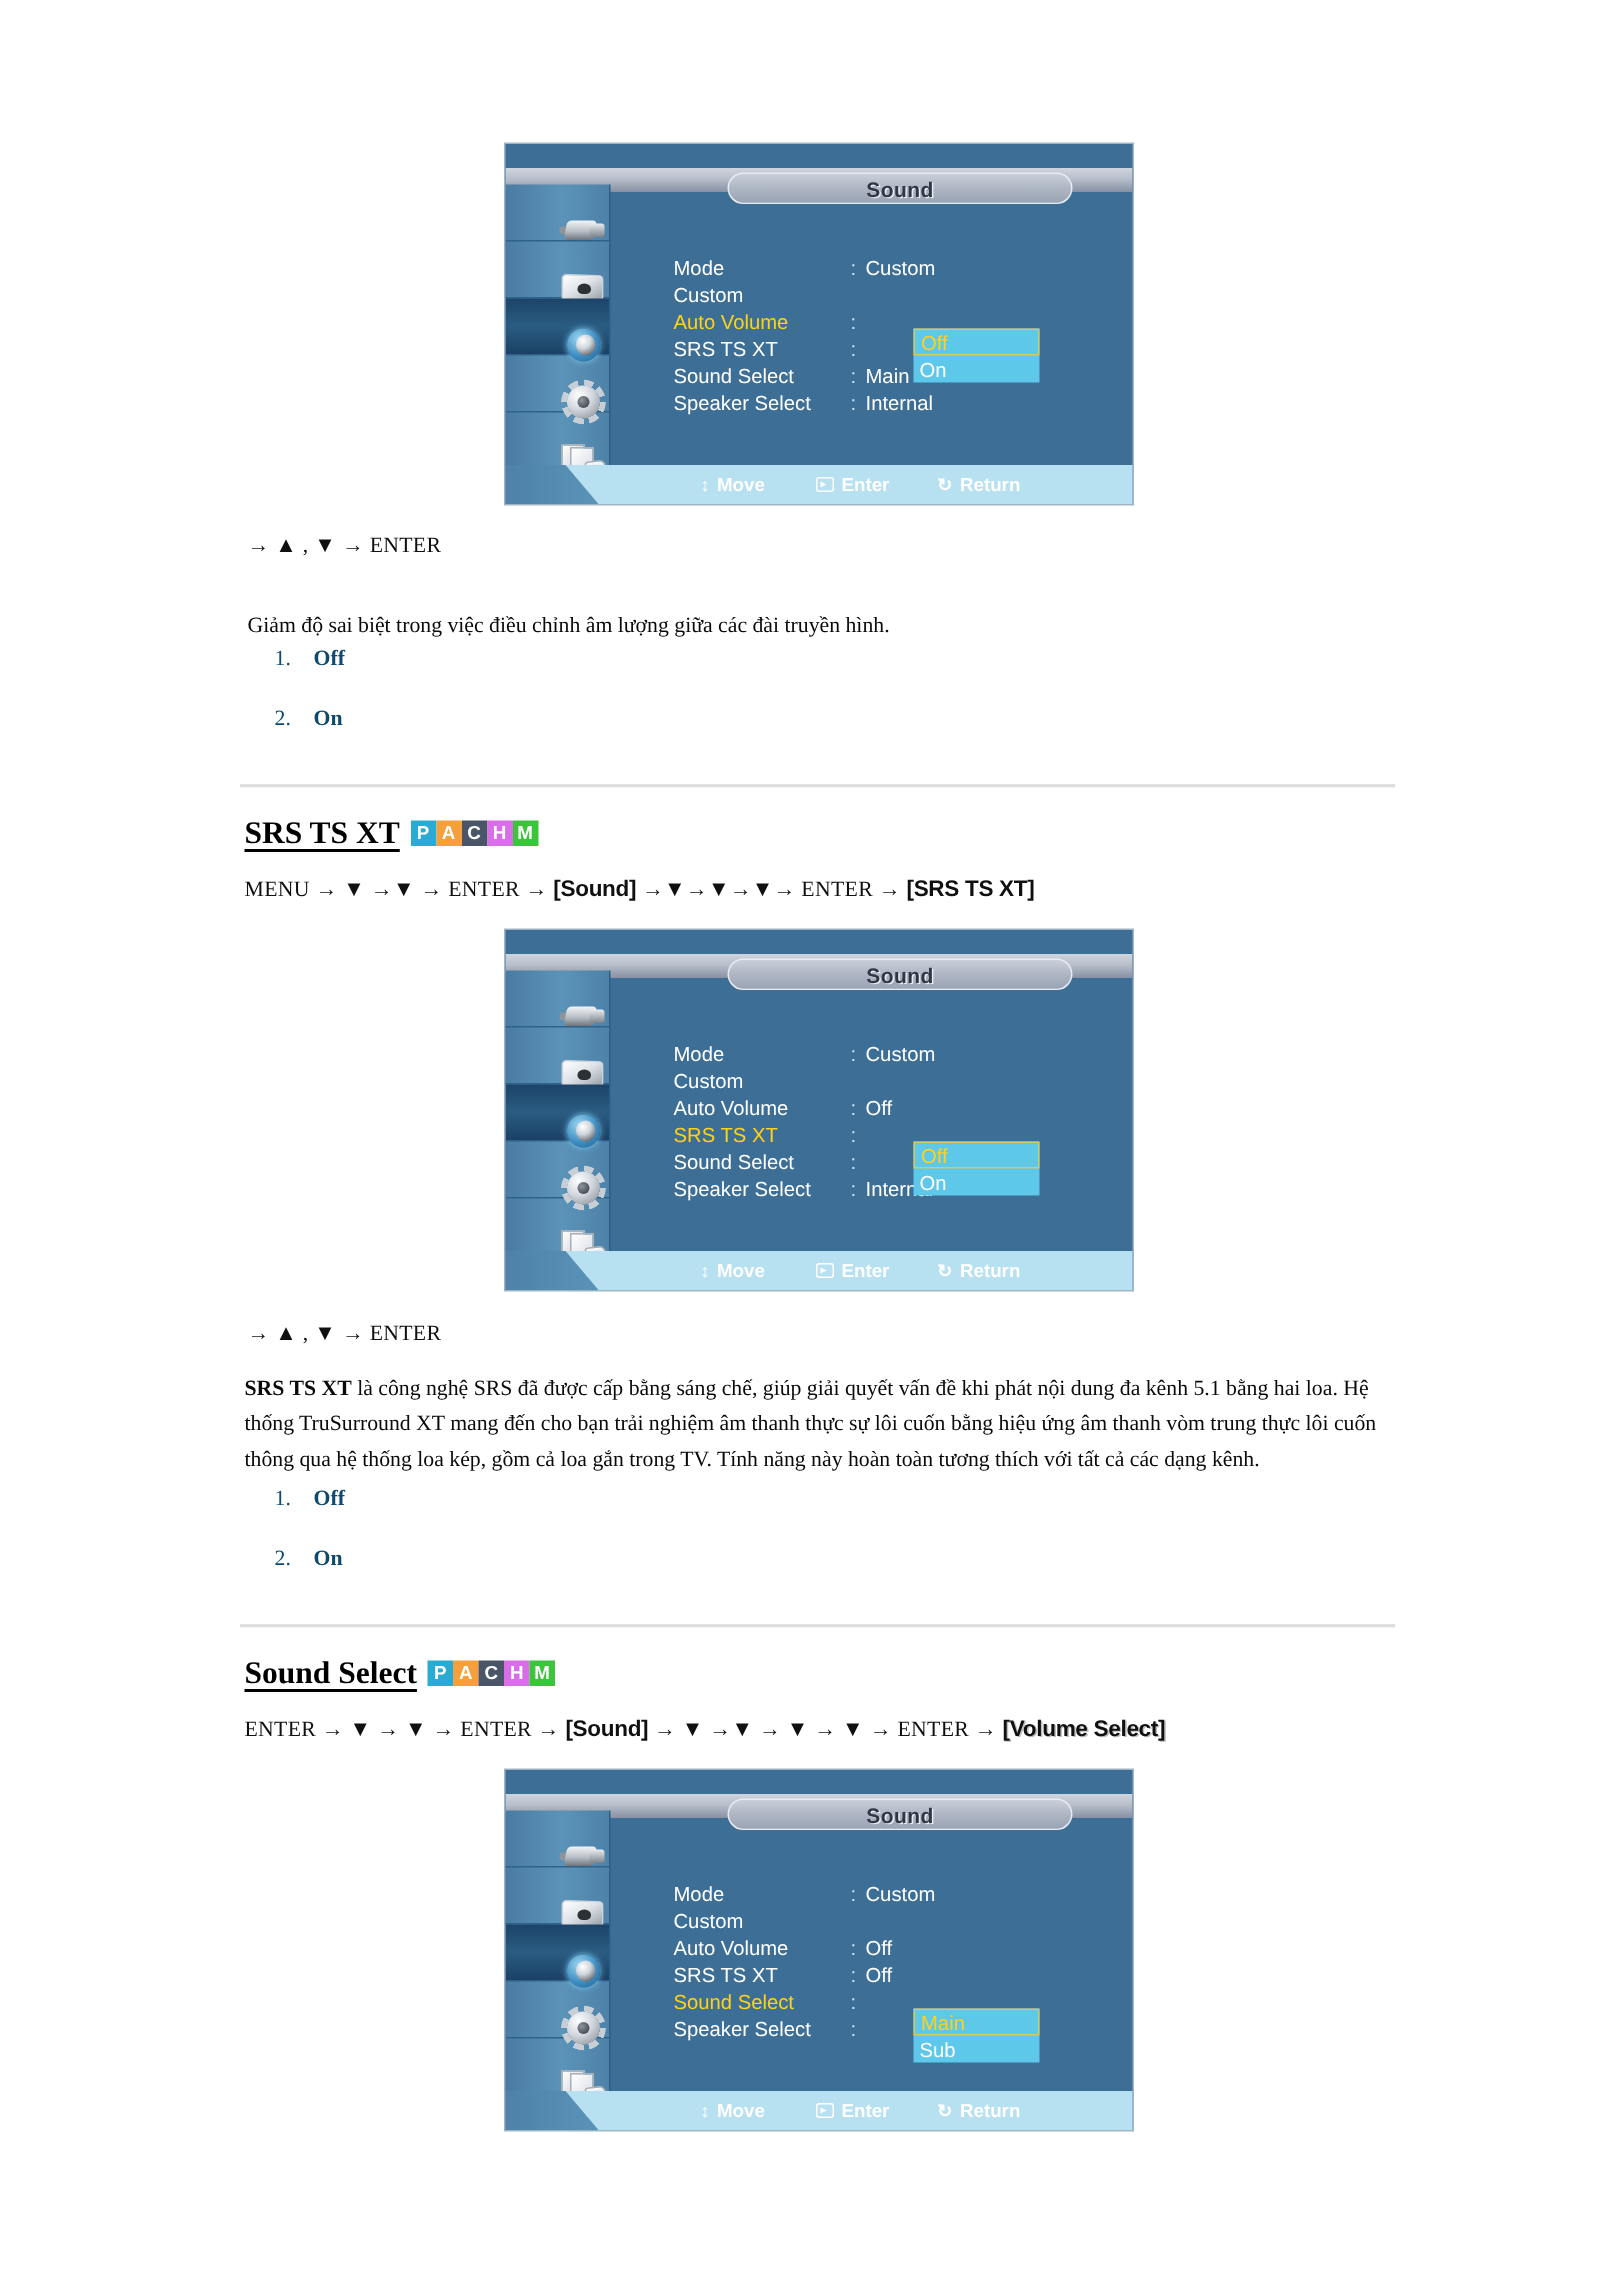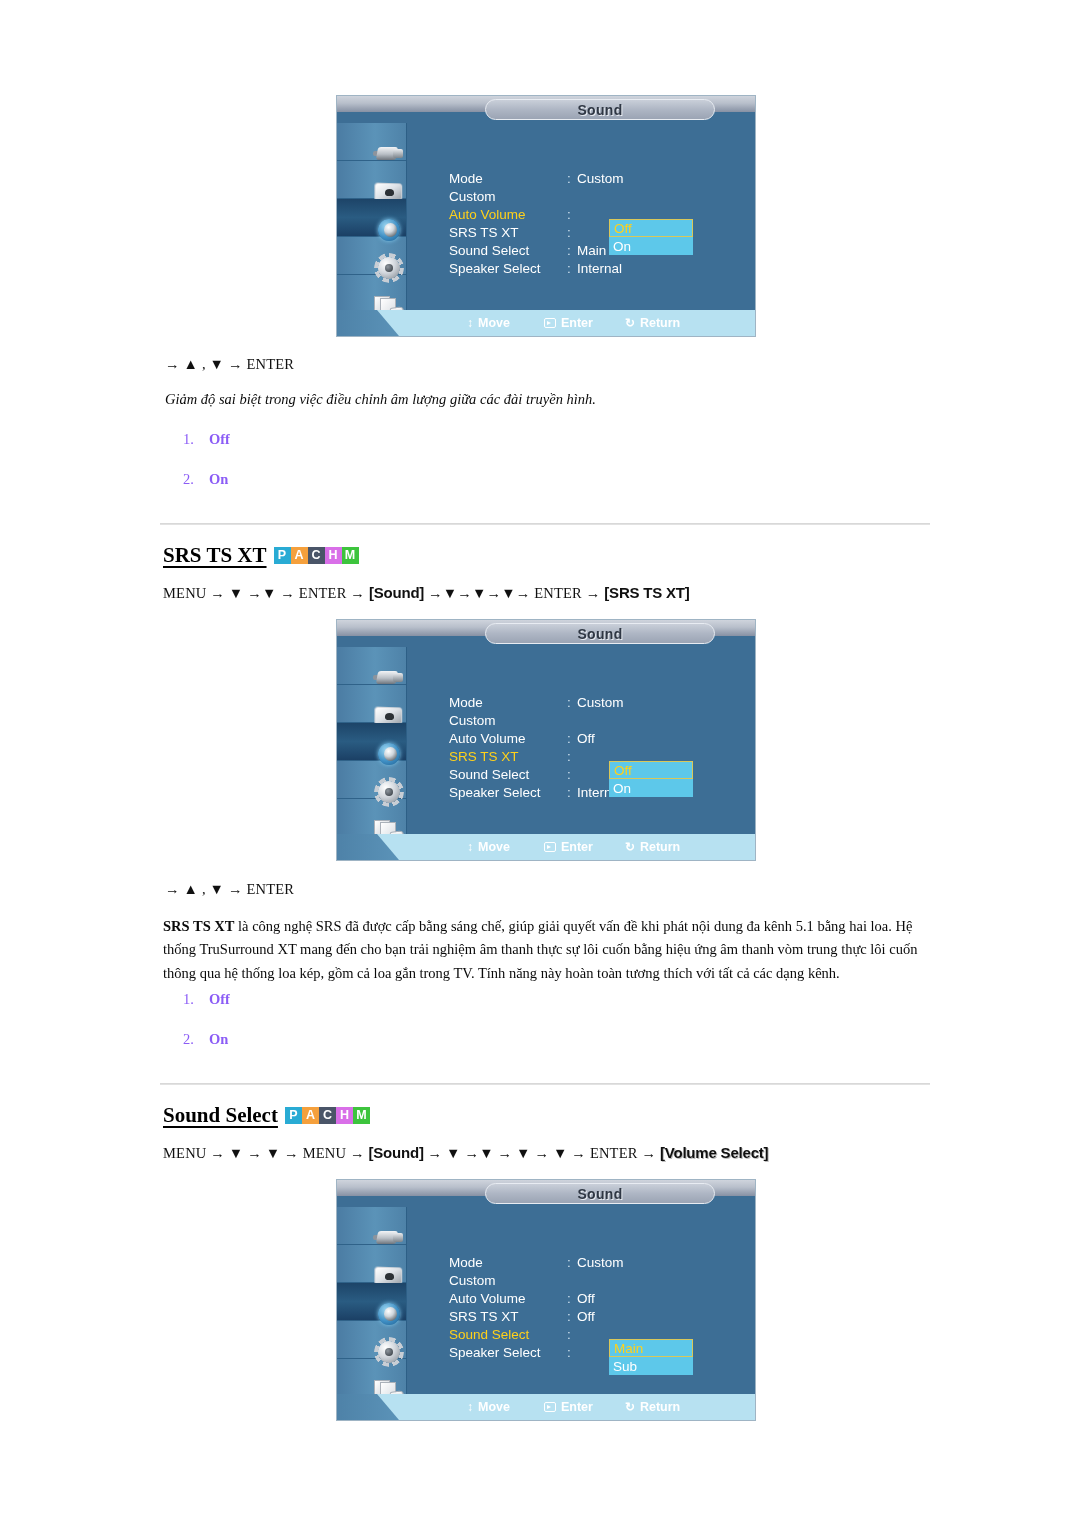--- a/index.html
+++ b/index.html
@@ -73,38 +73,38 @@
     font-size: 15px;
     letter-spacing: -0.2px;
   }
   .tok.shadow { text-shadow: 1px 1px 0 #bdbdbd; }
 
   
   .numlist { position: absolute; }
   .numrow {
     font-family: "Liberation Serif", serif;
     font-size: 14.5px;
-    color: #8b5cf6;
+    color: #0c4a6e;
     white-space: nowrap;
     margin-bottom: 23px;
   }
   .numrow .num { display: inline-block; width: 26px; }
   .numrow .val { font-weight: bold; }
 
   
   .osd {
     position: absolute;
     width: 418px; height: 240px;
     background: #3d6e95;
     box-shadow: 0 0 0 1px #9fb4c4;
     font-family: "Liberation Sans", sans-serif;
     overflow: hidden;
   }
   .osd-top {
-    position: absolute; left: 0; top: 0; width: 100%; height: 16px;
+    position: absolute; left: 0; top: 16px; width: 100%; height: 16px;
     background: linear-gradient(to bottom, #cfd4dd 0%, #b8bfcb 45%, #9aa3b3 78%, #8791a4 100%);
   }
   .osd-pill {
     position: absolute; left: 148px; top: 3px;
     width: 230px; height: 21px;
     border-radius: 11px;
     background: linear-gradient(to bottom, #c9cfd9 0%, #aeb6c4 50%, #9ba4b4 100%);
     border: 1px solid #e8ecf2;
     display: flex; align-items: center; justify-content: center;
   }
@@ -349,21 +349,21 @@
       <div class="osd-bottom">
         <div class="cut"></div>
         <span class="bitem" style="margin-left:130px"><span class="bsym">↕</span>Move</span>
         <span class="bitem" style="margin-left:34px"><span class="bbox"></span>Enter</span>
         <span class="bitem" style="margin-left:32px"><span class="bsym">↻</span>Return</span>
       </div>
     </div>
 
   <div class="navline" style="left:165px; top:356px;">→ ▲ , ▼ → ENTER</div>
 
-  <div class="para" style="left:165px; top:388px; width:760px;font-style:italic;">Giảm độ sai biệt trong việc điều chỉnh âm lượng giữa các đài truyền hình.</div>
+  <div class="para" style="left:165px; top:406px; width:760px;">Giảm độ sai biệt trong việc điều chỉnh âm lượng giữa các đài truyền hình.</div>
 
   <div class="numlist" style="left:183px; top:431px;">
     <div class="numrow">
       <span class="num">1.</span><span class="val">Off</span>
     </div>
     <div class="numrow">
       <span class="num">2.</span><span class="val">On</span>
     </div>
   </div>
 
@@ -475,21 +475,21 @@
     <span class="badges">
       <span class="badge" style="background:#29abd4">P</span>
       <span class="badge" style="background:#f5a03c">A</span>
       <span class="badge" style="background:#4a5568">C</span>
       <span class="badge" style="background:#d96fe8">H</span>
       <span class="badge" style="background:#3dc43d">M</span>
     </span>
   </div>
 
   <div class="navline" style="left:163px; top:1144px;">
-    <span>MENU → ▼ → ▼ → MENU → </span><span class="tok">[Sound]</span><span> → ▼ →▼ → ▼ → ▼ → ENTER → </span><span class="tok shadow">[Volume Select]</span>
+    <span>ENTER → ▼ → ▼ → ENTER → </span><span class="tok">[Sound]</span><span> → ▼ →▼ → ▼ → ▼ → ENTER → </span><span class="tok shadow">[Volume Select]</span>
   </div>
 
   <div class="osd" id="osd2" style="left:337px; top:1180px;">
       <div class="osd-top">
         <div class="osd-pill">
           <span class="osd-title">Sound</span>
         </div>
       </div>
       <div class="osd-side">
         <div class="side-row">

